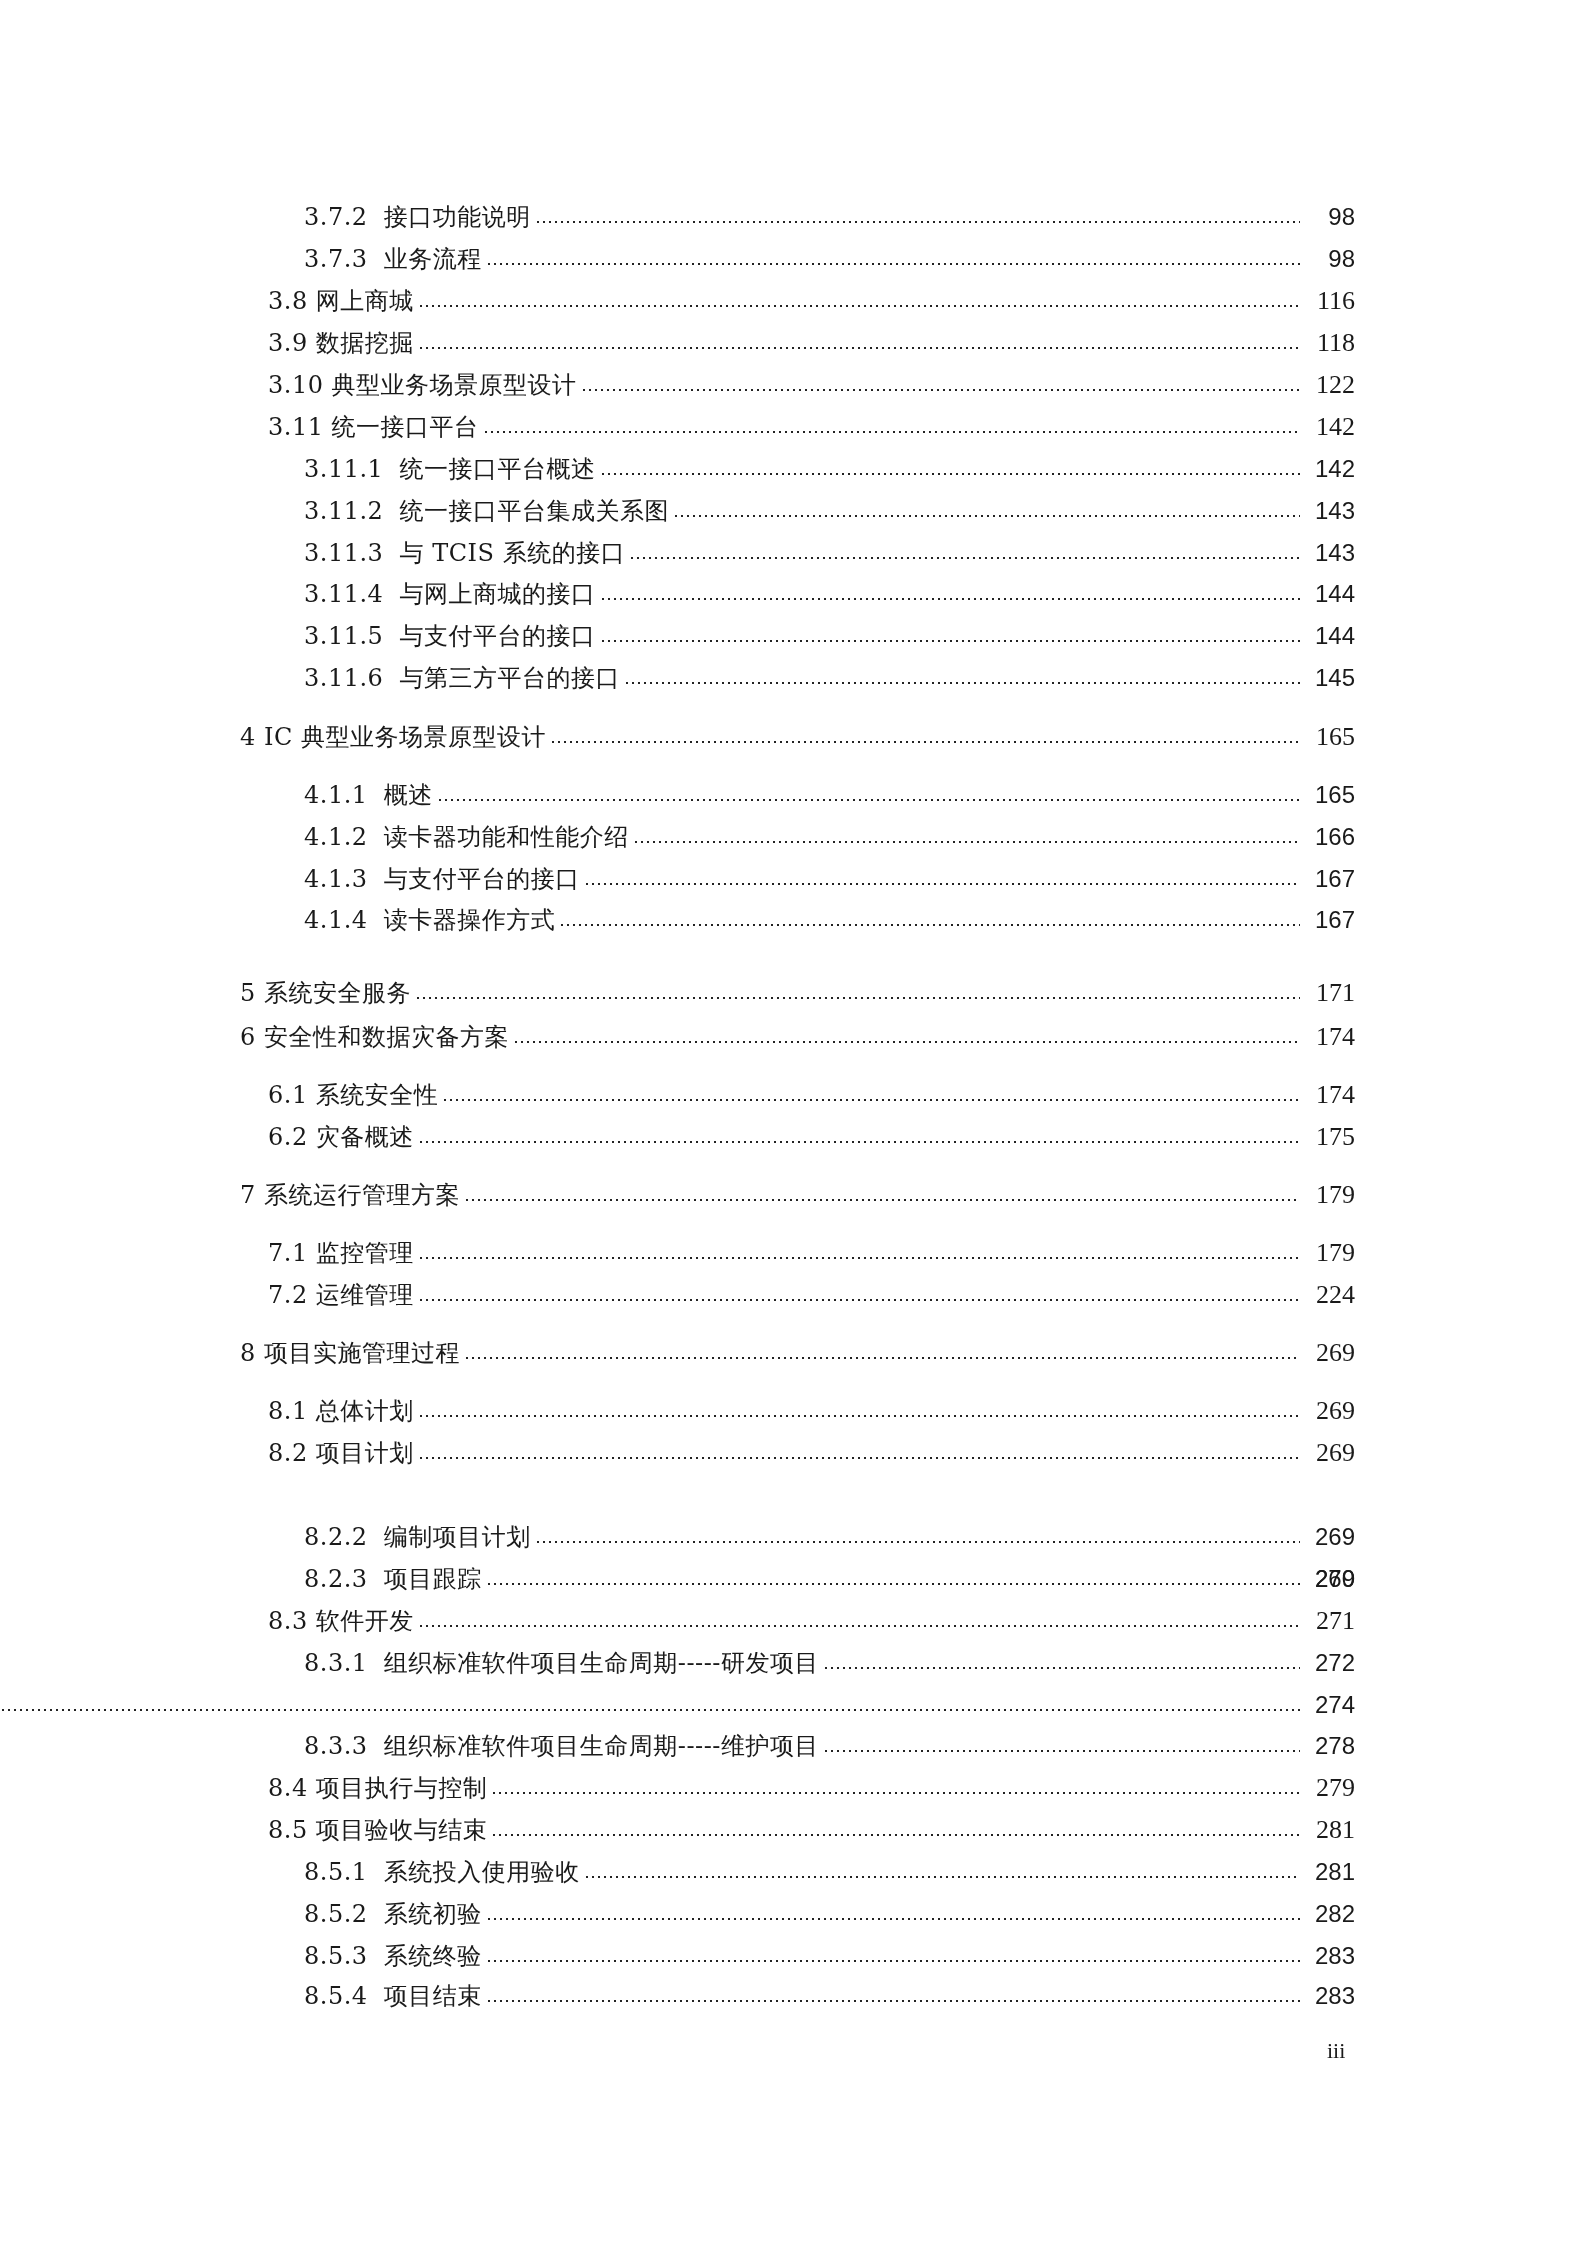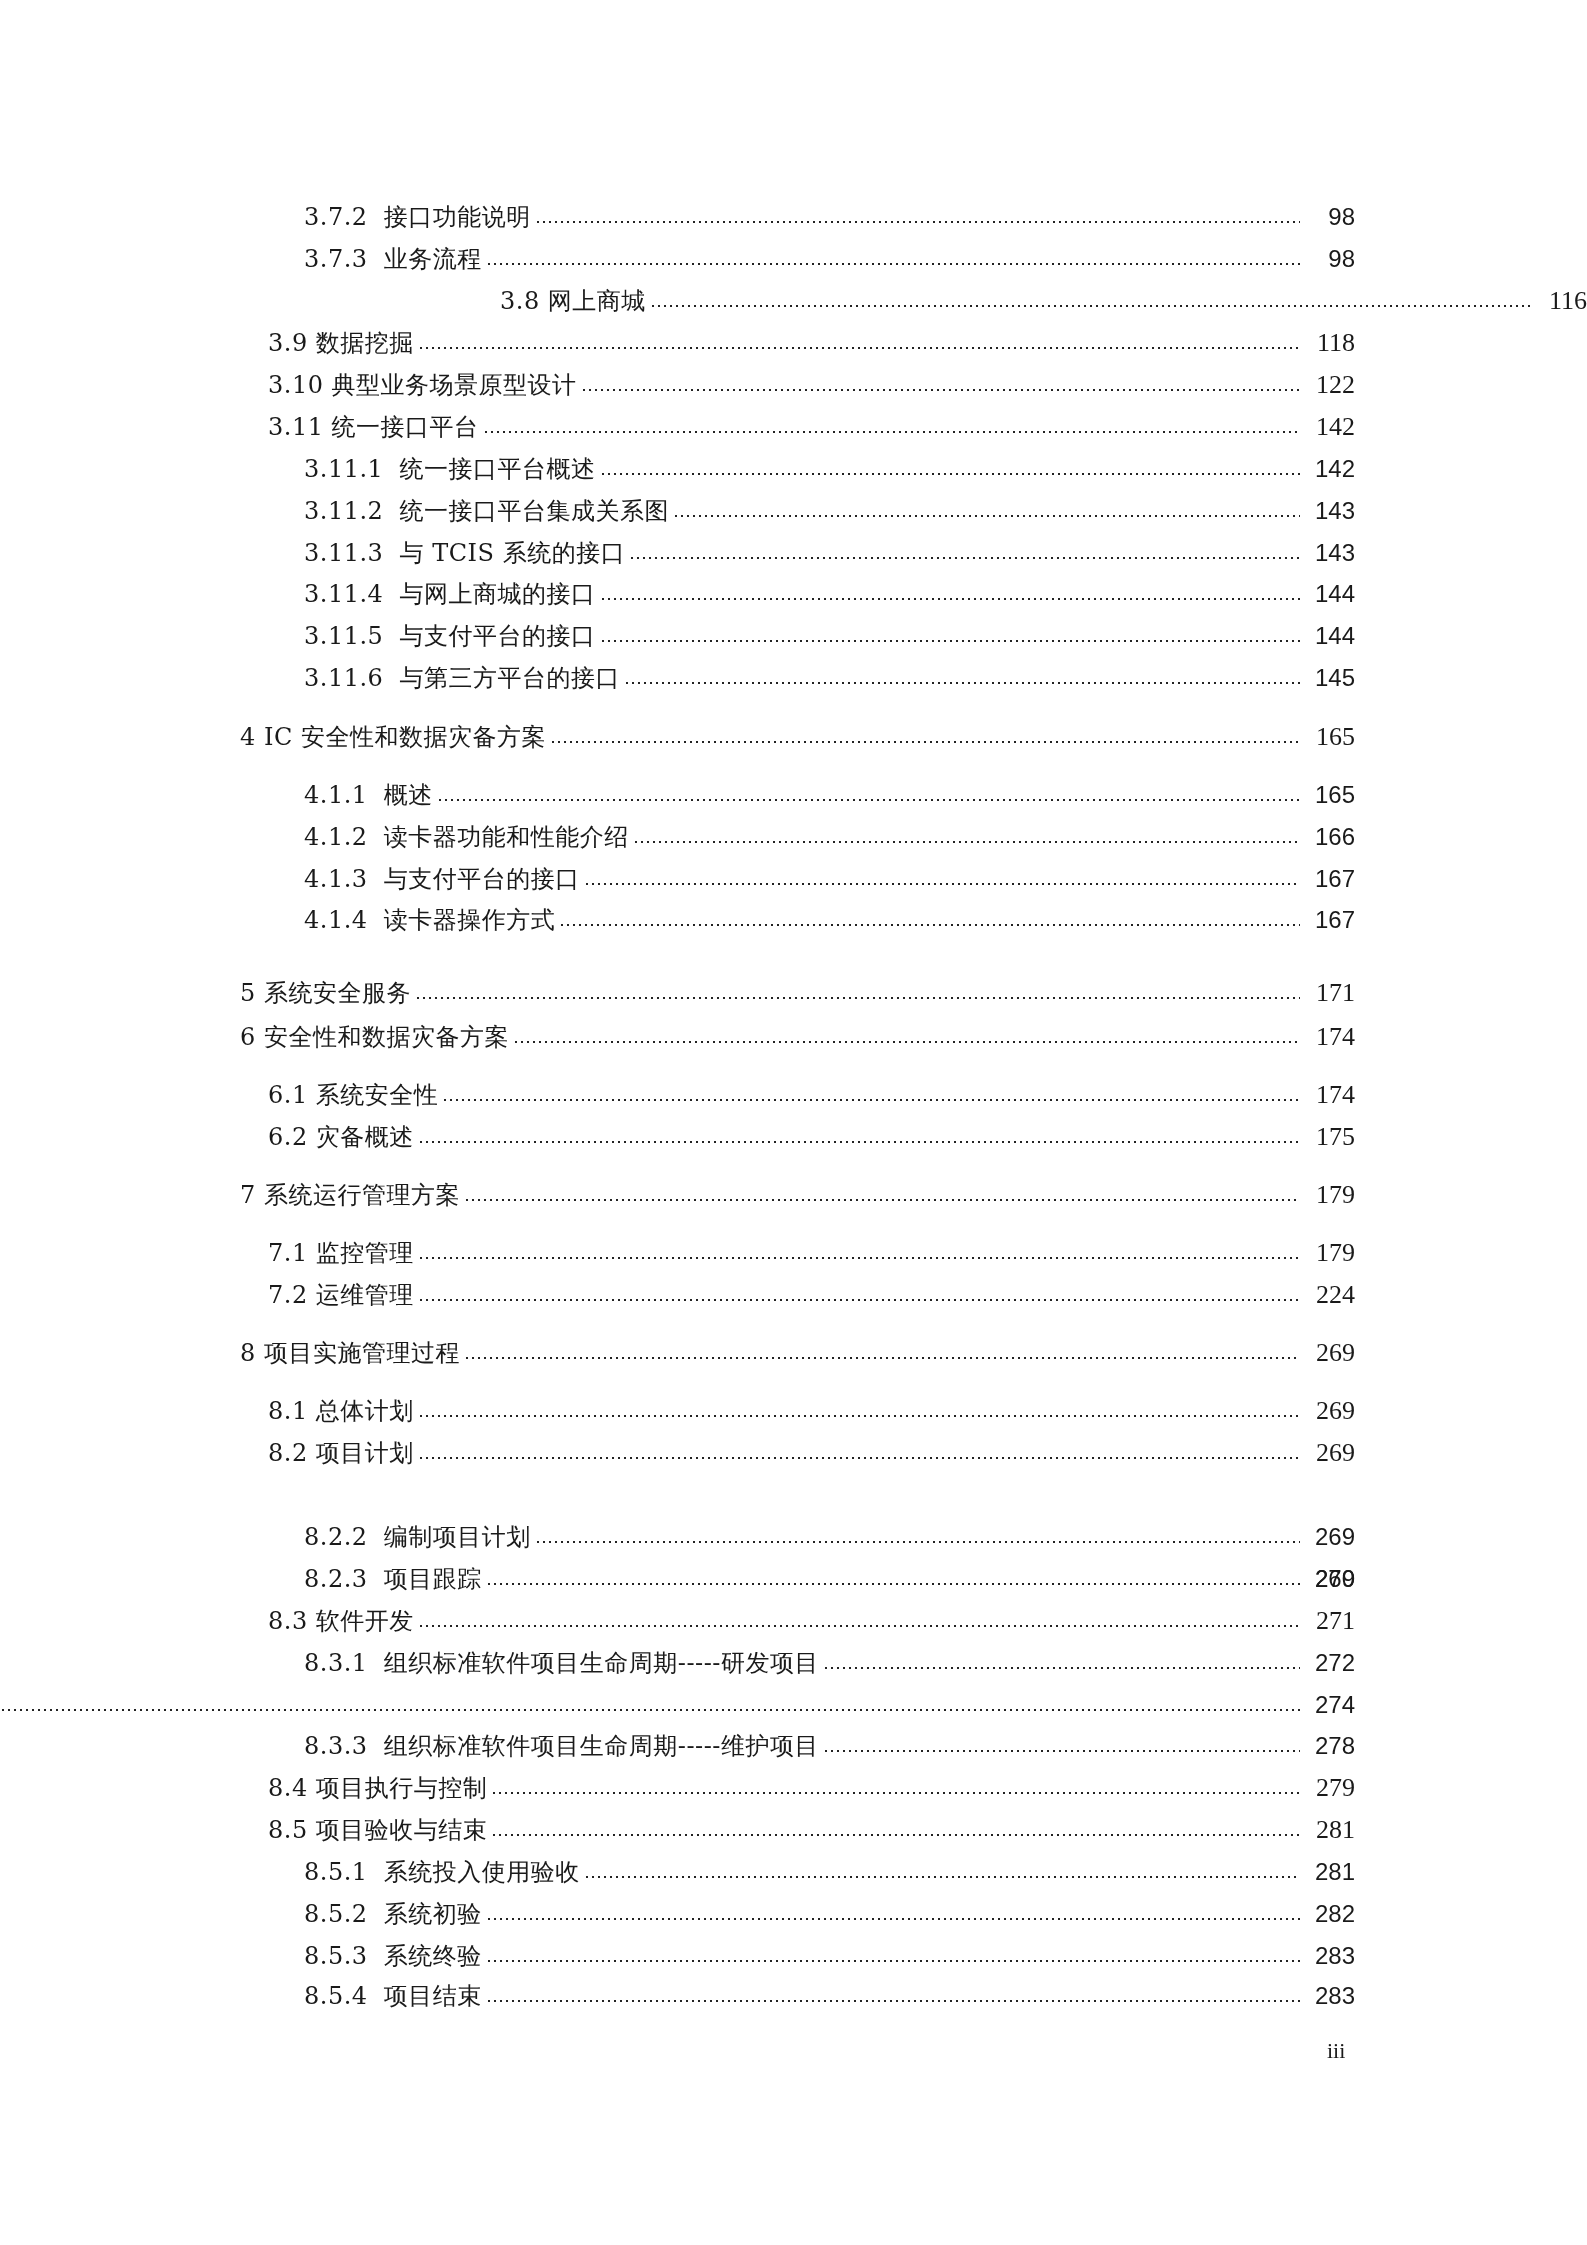--- a/index.html
+++ b/index.html
@@ -60,21 +60,21 @@
           <span class="page-num sans">98</span>
         </div>
       </div>
       <div class="toc-row lvl2" style="top: 240px;">
         <div class="row-inner">
           <span class="title"><span>3.7.3</span><span>&nbsp;&nbsp;</span><span>业务流程</span></span>
           <span class="leader"></span>
           <span class="page-num sans">98</span>
         </div>
       </div>
-      <div class="toc-row lvl1" style="top: 282px; justify-content: flex-end;">
+      <div class="toc-row lvl1" style="top: 282px;">
         <div class="row-inner">
           <span class="title"><span>3.8</span><span>&nbsp;</span><span>网上商城</span></span>
           <span class="leader"></span>
           <span class="page-num serif">116</span>
         </div>
       </div>
       <div class="toc-row lvl1" style="top: 324px;">
         <div class="row-inner">
           <span class="title"><span>3.9</span><span>&nbsp;</span><span>数据挖掘</span></span>
           <span class="leader"></span>
@@ -132,21 +132,21 @@
       </div>
       <div class="toc-row lvl2" style="top: 659px;">
         <div class="row-inner">
           <span class="title"><span>3.11.6</span><span>&nbsp;&nbsp;</span><span>与第三方平台的接口</span></span>
           <span class="leader"></span>
           <span class="page-num sans">145</span>
         </div>
       </div>
       <div class="toc-row lvl0" style="top: 718px;">
         <div class="row-inner">
-          <span class="title"><span>4</span><span>&nbsp;</span><span>IC 安全性和数据灾备方案</span></span>
+          <span class="title"><span>4</span><span>&nbsp;</span><span>IC 典型业务场景原型设计</span></span>
           <span class="leader"></span>
           <span class="page-num serif">165</span>
         </div>
       </div>
       <div class="toc-row lvl2" style="top: 776px;">
         <div class="row-inner">
           <span class="title"><span>4.1.1</span><span>&nbsp;&nbsp;</span><span>概述</span></span>
           <span class="leader"></span>
           <span class="page-num sans">165</span>
         </div>

